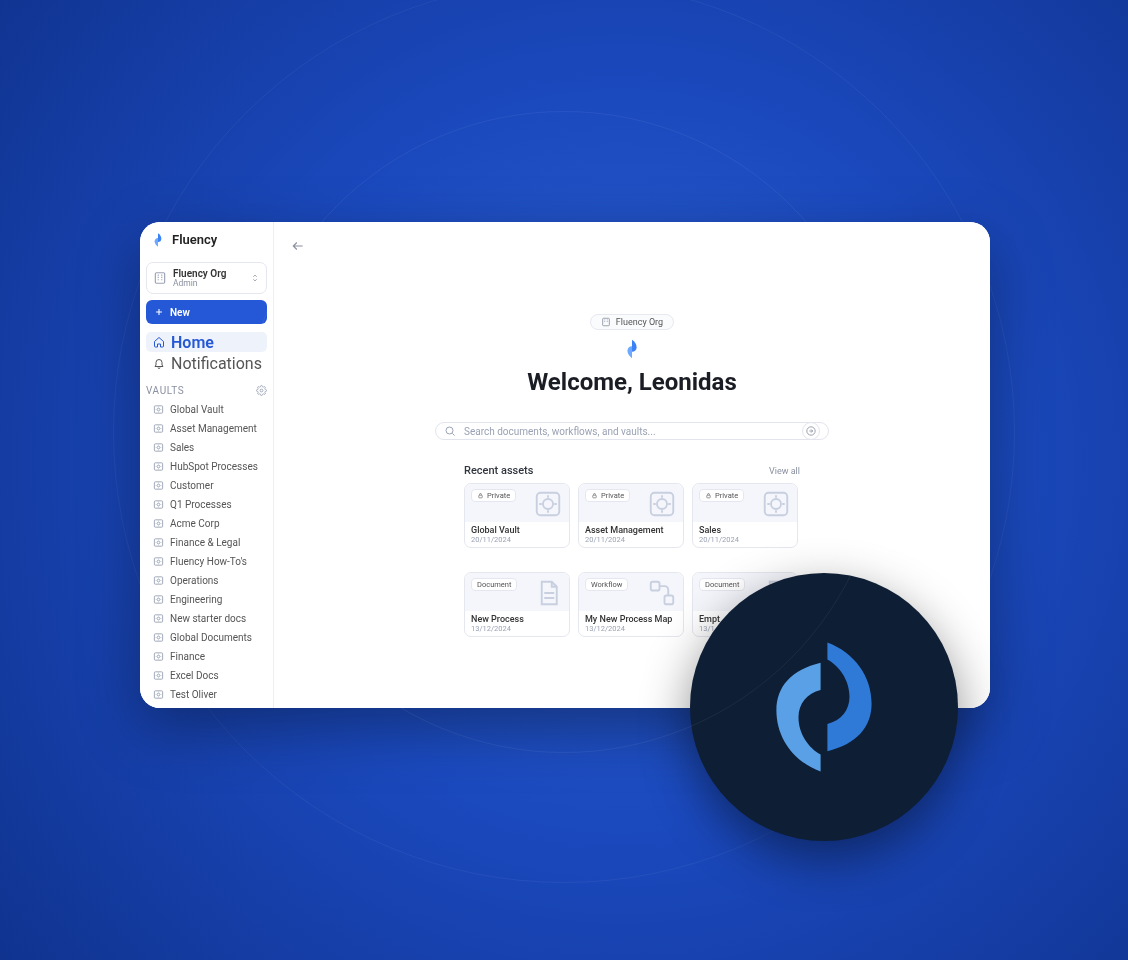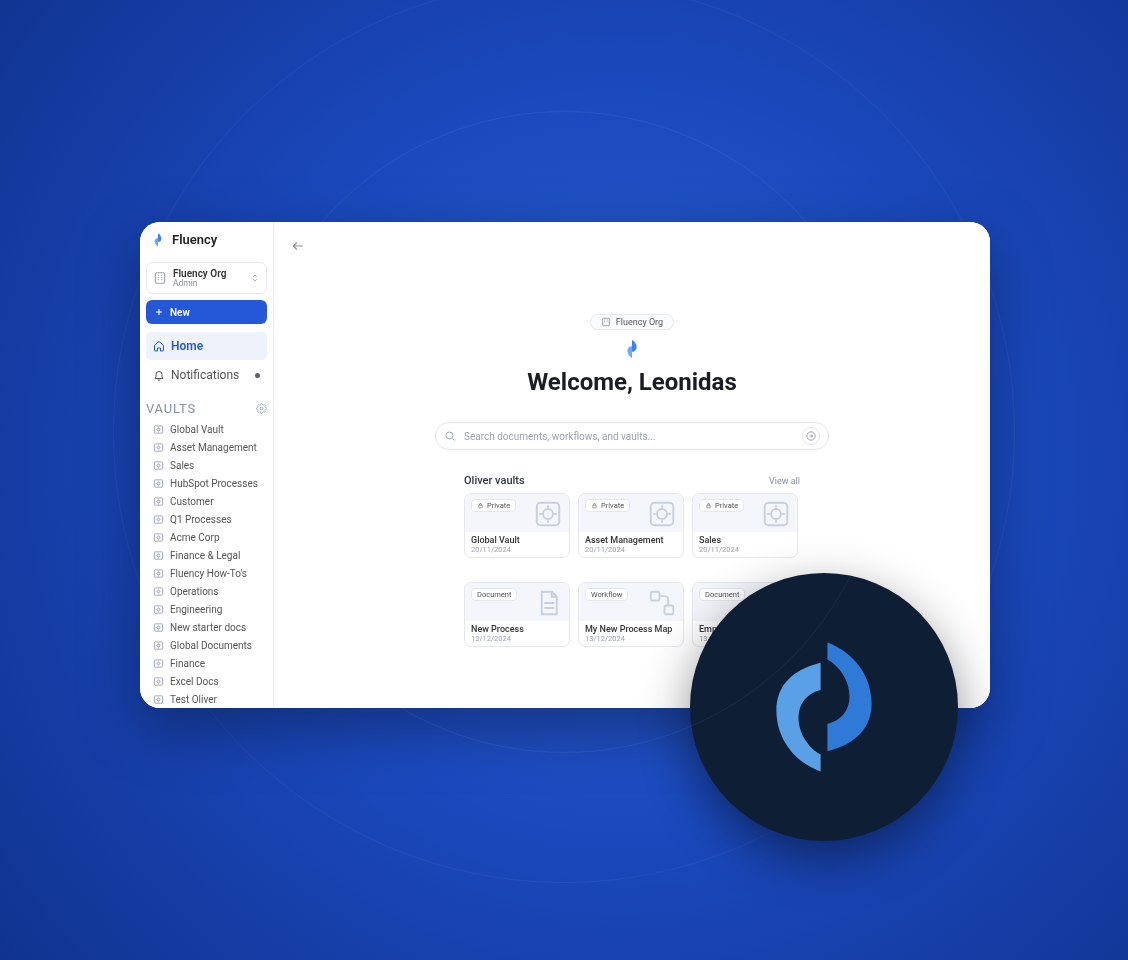--- a/index.html
+++ b/index.html
@@ -13,38 +13,38 @@
 .brand-name { font-size:13px; font-weight:600; color:#222; }
 .org-row { margin:2px 6px 6px 6px; padding:5px 6px; border:1px solid #e5e7ef; border-radius:7px; display:flex; align-items:center; gap:6px; }
 .org-icon { width:14px; height:14px; color:#9aa2b4; }
 .org-text { display:flex; flex-direction:column; line-height:1.1; flex:1; }
 .org-name { font-size:10px; font-weight:600; color:#333; }
 .org-role { font-size:8.5px; color:#8a90a0; }
 .updown { width:10px; height:10px; color:#8a90a0; }
 .new-btn { margin:0 6px 8px 6px; height:24px; border-radius:6px; background:#2458d6; color:#fff; display:flex; align-items:center; gap:6px; padding:11px 8px; font-size:10px; font-weight:600; cursor:pointer; }
 .plus { width:10px; height:10px; }
 .nav { margin:0 6px; display:flex; flex-direction:column; gap:1px; }
-.nav-item { height:28px; border-radius:5px; display:flex; align-items:center; gap:6px; padding:0 7px; font-size:12px; color:#555; cursor:pointer; }
+.nav-item { height:20px; border-radius:5px; display:flex; align-items:center; gap:6px; padding:0 7px; font-size:16px; color:#555; cursor:pointer; }
 .nav-item.active { background:#eef2fb; color:#2558d4; font-weight:600; }
 .nav-item .dot { width:5px; height:5px; border-radius:50%; background:#5b6070; margin-left:auto; }
 .nav-icon { width:12px; height:12px; flex-shrink:0; }
-.section-head { margin:12px 6px 2px 6px; display:flex; align-items:center; justify-content:space-between; font-size:13px; letter-spacing:.06em; color:#8a90a0; }
+.section-head { margin:12px 6px 2px 6px; display:flex; align-items:center; justify-content:space-between; font-size:10px; letter-spacing:.06em; color:#8a90a0; }
 .section-head svg { width:11px; height:11px; color:#9da4b6; }
 .vault-list { margin:2px 6px 0 6px; display:flex; flex-direction:column; overflow:hidden; }
 .vault-item { height:19px; display:flex; align-items:center; gap:6px; padding:0 7px; font-size:10px; color:#555; cursor:pointer; border-radius:5px; }
 .vault-icon { width:11px; height:11px; flex-shrink:0; color:#9aa2b4; }
 
 .main { flex:1; background:#fff; position:relative; display:flex; flex-direction:column; }
 .back-btn { position:absolute; left:14px; top:14px; width:20px; height:20px; color:#8a90a0; display:flex; align-items:center; justify-content:center; cursor:pointer; }
 .center-area { margin-top:92px; display:flex; flex-direction:column; align-items:center; }
 .org-chip { border:1px solid #e7e9f0; border-radius:12px; padding:2px 10px; display:flex; align-items:center; gap:5px; font-size:9px; color:#555; background:#fafbfd; }
 .org-chip svg { width:10px; height:10px; color:#8a90a0; }
 .welcome-row { margin-top:8px; display:flex; align-items:center; gap:4px;flex-direction:column; }
 .welcome-text { font-size:24px; font-weight:700; color:#1a1d24; }
-.search-wrap { margin-top:26px; width:394px; height:28px; border:1px solid #e2e5ee; border-radius:14px; display:flex; align-items:center; padding:0 8px; gap:8px; background:#fff; }
+.search-wrap { margin-top:26px; width:394px; height:18px; border:1px solid #e2e5ee; border-radius:14px; display:flex; align-items:center; padding:0 8px; gap:8px; background:#fff; }
 .search-wrap svg { width:12px; height:12px; color:#9aa2b4; }
 .search-input-fake { flex:1; font-size:10px; color:#9aa2b4; }
 .enter-btn { width:18px; height:18px; border-radius:50%; border:1px solid #e2e5ee; display:flex; align-items:center; justify-content:center; cursor:pointer; }
 .enter-btn svg { width:10px; height:10px; color:#8a90a0; }
 
 .section { width:336px; margin:24px auto 0 auto; }
 .section-row { display:flex; align-items:center; justify-content:space-between; }
 .section-title { font-size:11px; font-weight:500; color:#303540; }
 .view-all { font-size:9px; color:#8a90a0; cursor:pointer; }
 .cards { display:flex; gap:8px; margin-top:6px; }
@@ -285,21 +285,21 @@
         <span class="enter-btn">
           <svg viewBox="0 0 24 24" fill="none" stroke="currentColor" stroke-width="2">
               <circle cx="12" cy="12" r="10"></circle>
               <path d="M12 8l4 4-4 4M8 12h8"></path>
             </svg>
         </span>
       </div>
 
       <div class="section">
         <div class="section-row">
-          <span class="section-title">Oliver vaults</span>
+          <span class="section-title">Recent assets</span>
           <span class="view-all">View all</span>
         </div>
         <div class="cards" id="vault-cards">
             <div class="card">
               <div class="card-top">
                 <span class="badge">
                   <svg viewBox="0 0 24 24" fill="none" stroke="currentColor" stroke-width="2">
                     <rect x="6" y="11" width="12" height="9" rx="2"></rect>
                     <path d="M9 11V8a3 3 0 0 1 6 0v3"></path>
                   </svg>

